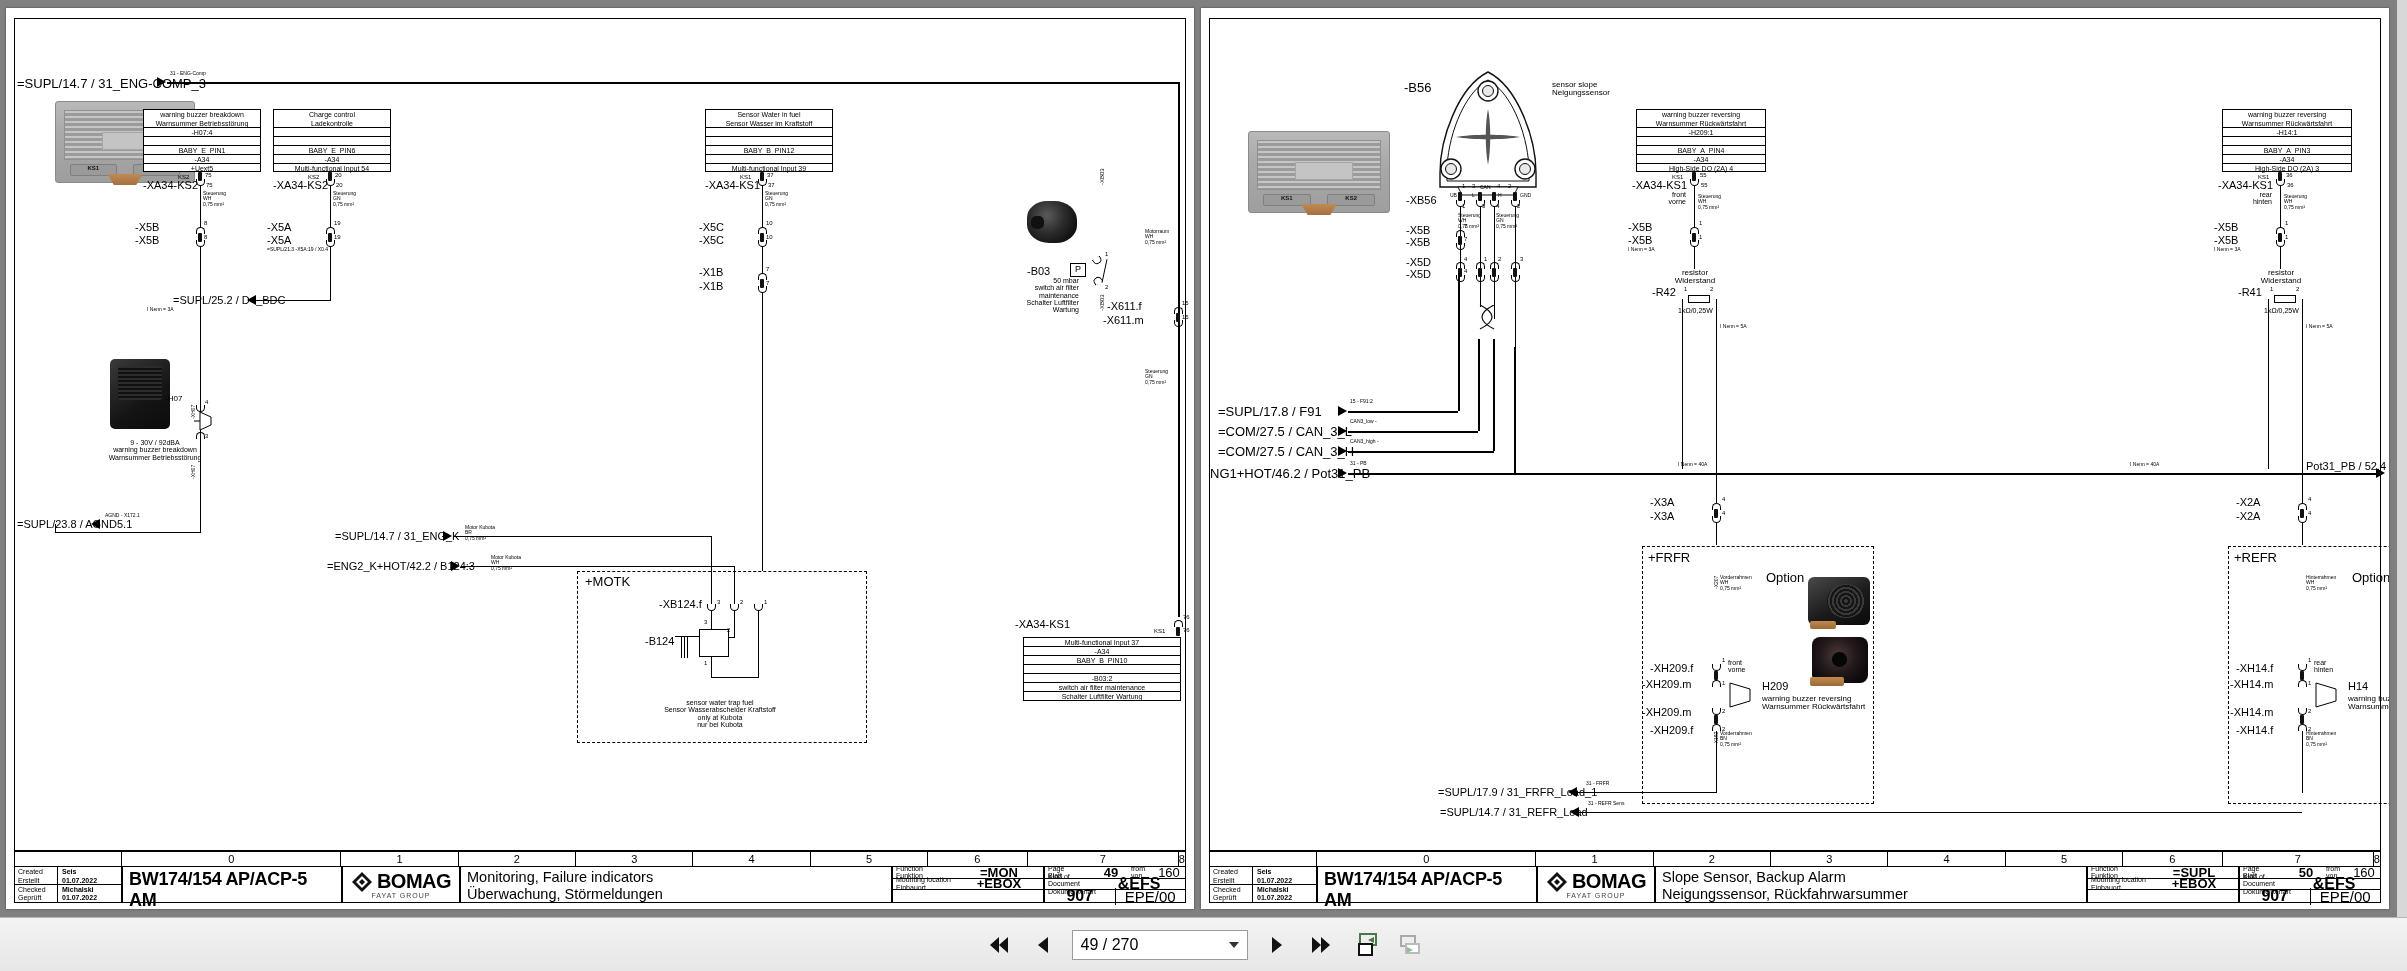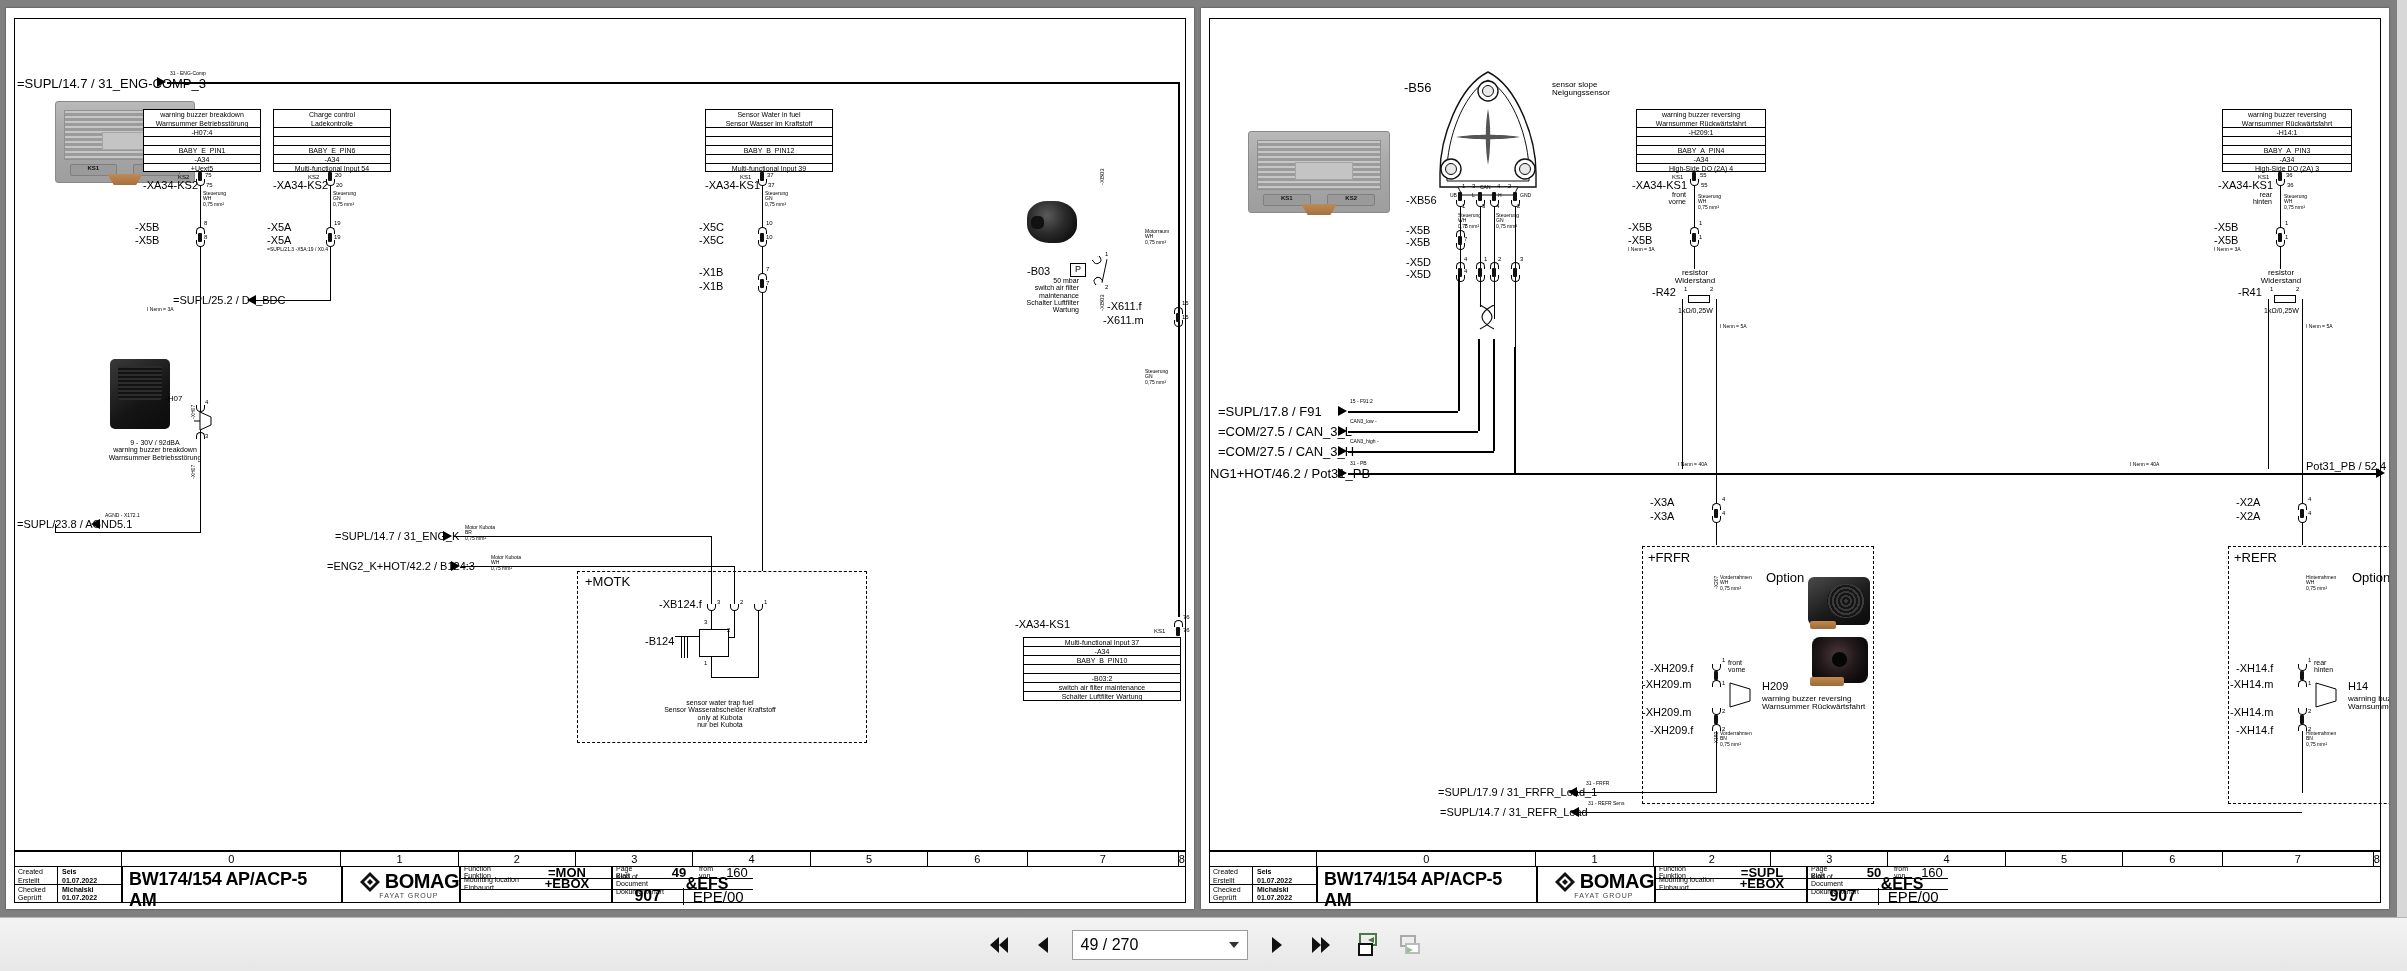--- a/index.html
+++ b/index.html
@@ -230,21 +230,21 @@
     display:flex;
   }
   .tb-cell { border-right:2px solid #000000; position:relative; }
   .tb-cell:last-child { border-right:none; }
   .tb-names { width: 108px; font-size:7px; }
   .tb-names .nrow { display:flex; height:50%; border-bottom:1px solid #000; }
   .tb-names .nrow:last-child{ border-bottom:none; }
   .tb-names .lbl { width:42px; padding-left:3px; line-height:8.5px; padding-top:1px; }
   .tb-names .val { flex:1; padding-left:4px; font-weight:bold; line-height:8.5px; padding-top:1px; border-left:1px solid #000;}
   .tb-model { width: 220px; padding: 2px 6px; font-size: 18px; font-weight: bold; letter-spacing:-.3px; }
-  .tb-logo { width: 118px; display:flex; align-items:center; justify-content:flex-end; }
+  .tb-logo { width: 118px; display:flex; align-items:center; justify-content:center; }
   .tb-title { flex:1; padding: 2px 6px; font-size: 14.5px; line-height: 17px;}
   .tb-fn { width: 152px; font-size:7px; }
   .tb-fn .frow { display:flex; height:33.3%; border-bottom:1px solid #000; align-items:center;}
   .tb-fn .frow:last-child{border-bottom:none;}
   .tb-fn .fl { width:62px; padding-left:3px; line-height:7.5px; }
   .tb-fn .fv { flex:1; text-align:center; font-size:13px; font-weight:bold; }
   .tb-pg { width: 140px; font-size:7px; }
   .tb-pg .prow { display:flex; height:33.3%; border-bottom:1px solid #000; align-items:center;}
   .tb-pg .prow:last-child{border-bottom:none;}
   .tb-pg .pl { width:48px; padding-left:3px; line-height:7.5px;}
@@ -535,20 +535,24 @@
                   <svg width="22" height="22" viewBox="0 0 22 22">
                     <polygon points="11,1 21,11 11,21 1,11" fill="#111"></polygon>
                     <polygon points="11,5 17,11 11,17 5,11" fill="#fff"></polygon>
                     <polygon points="11,8 14,11 11,14 8,11" fill="#111"></polygon>
                   </svg>
                   <span class="bomag-word">BOMAG</span>
                 </div>
                 <div class="bomag-sub">FAYAT GROUP</div>
               </div>
             </div>
+            <div class="tb-cell tb-title">
+              <div>Monitoring, Failure indicators</div>
+              <div>Überwachung, Störmeldungen</div>
+            </div>
             <div class="tb-cell tb-fn">
               <div class="frow">
                 <div class="fl"><span>Function</span><br><span>Funktion</span></div>
                 <div class="fv">=MON</div>
               </div>
               <div class="frow">
                 <div class="fl"><span>Mounting location</span><br><span>Einbauort</span></div>
                 <div class="fv">+EBOX</div>
               </div>
               <div class="frow">
@@ -922,20 +926,24 @@
                 <div class="bomag-top">
                   <svg width="22" height="22" viewBox="0 0 22 22">
                     <polygon points="11,1 21,11 11,21 1,11" fill="#111"></polygon>
                     <polygon points="11,5 17,11 11,17 5,11" fill="#fff"></polygon>
                     <polygon points="11,8 14,11 11,14 8,11" fill="#111"></polygon>
                   </svg>
                   <span class="bomag-word">BOMAG</span>
                 </div>
                 <div class="bomag-sub">FAYAT GROUP</div>
               </div>
+            </div>
+            <div class="tb-cell tb-title">
+              <div>Slope Sensor, Backup Alarm</div>
+              <div>Neigungssensor, Rückfahrwarsummer</div>
             </div>
             <div class="tb-cell tb-fn">
               <div class="frow">
                 <div class="fl"><span>Function</span><br><span>Funktion</span></div>
                 <div class="fv">=SUPL</div>
               </div>
               <div class="frow">
                 <div class="fl"><span>Mounting location</span><br><span>Einbauort</span></div>
                 <div class="fv">+EBOX</div>
               </div>

